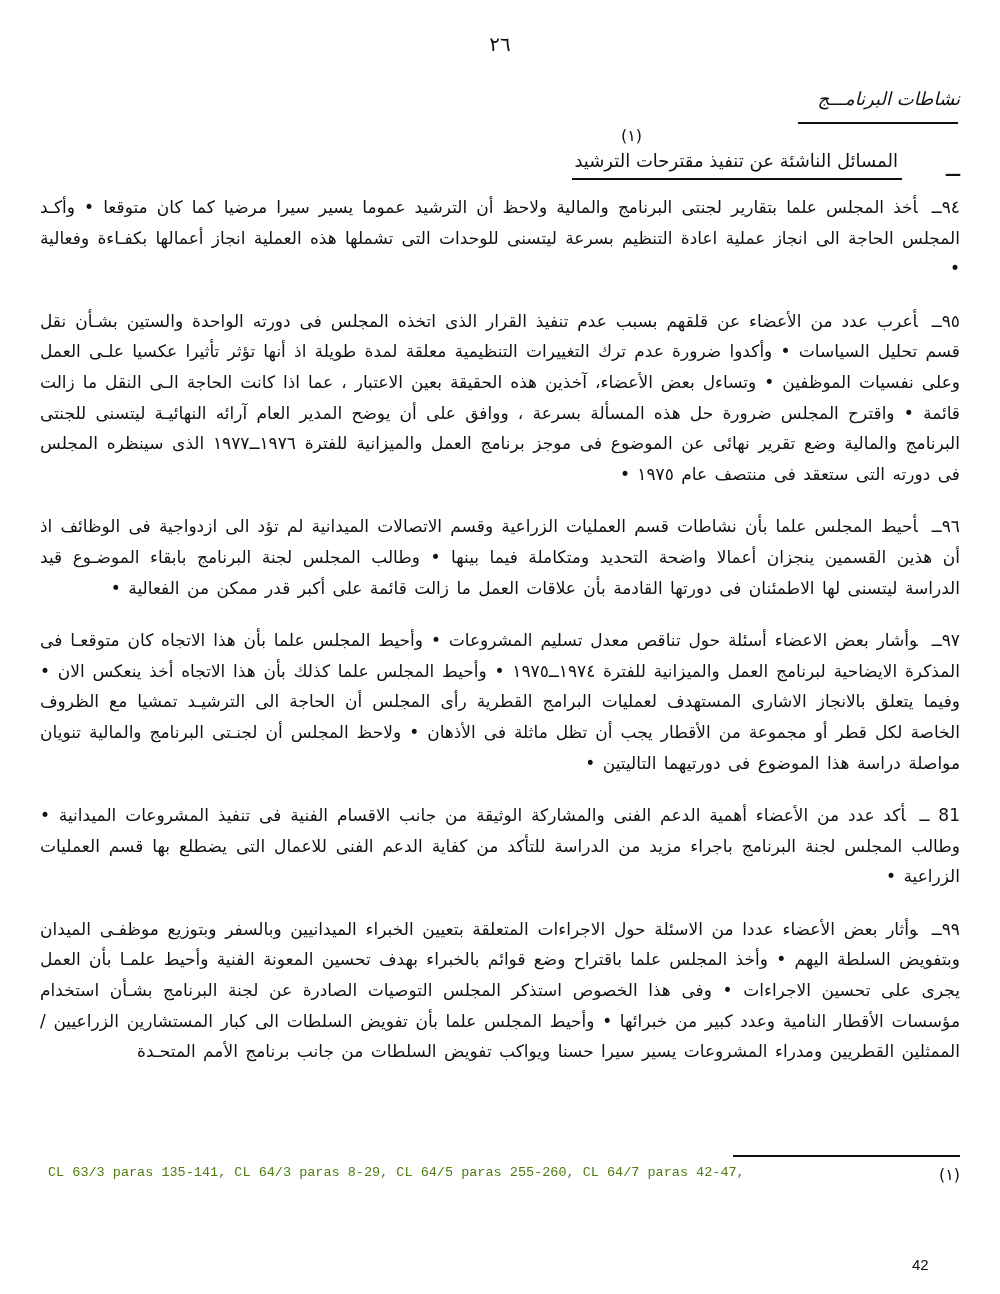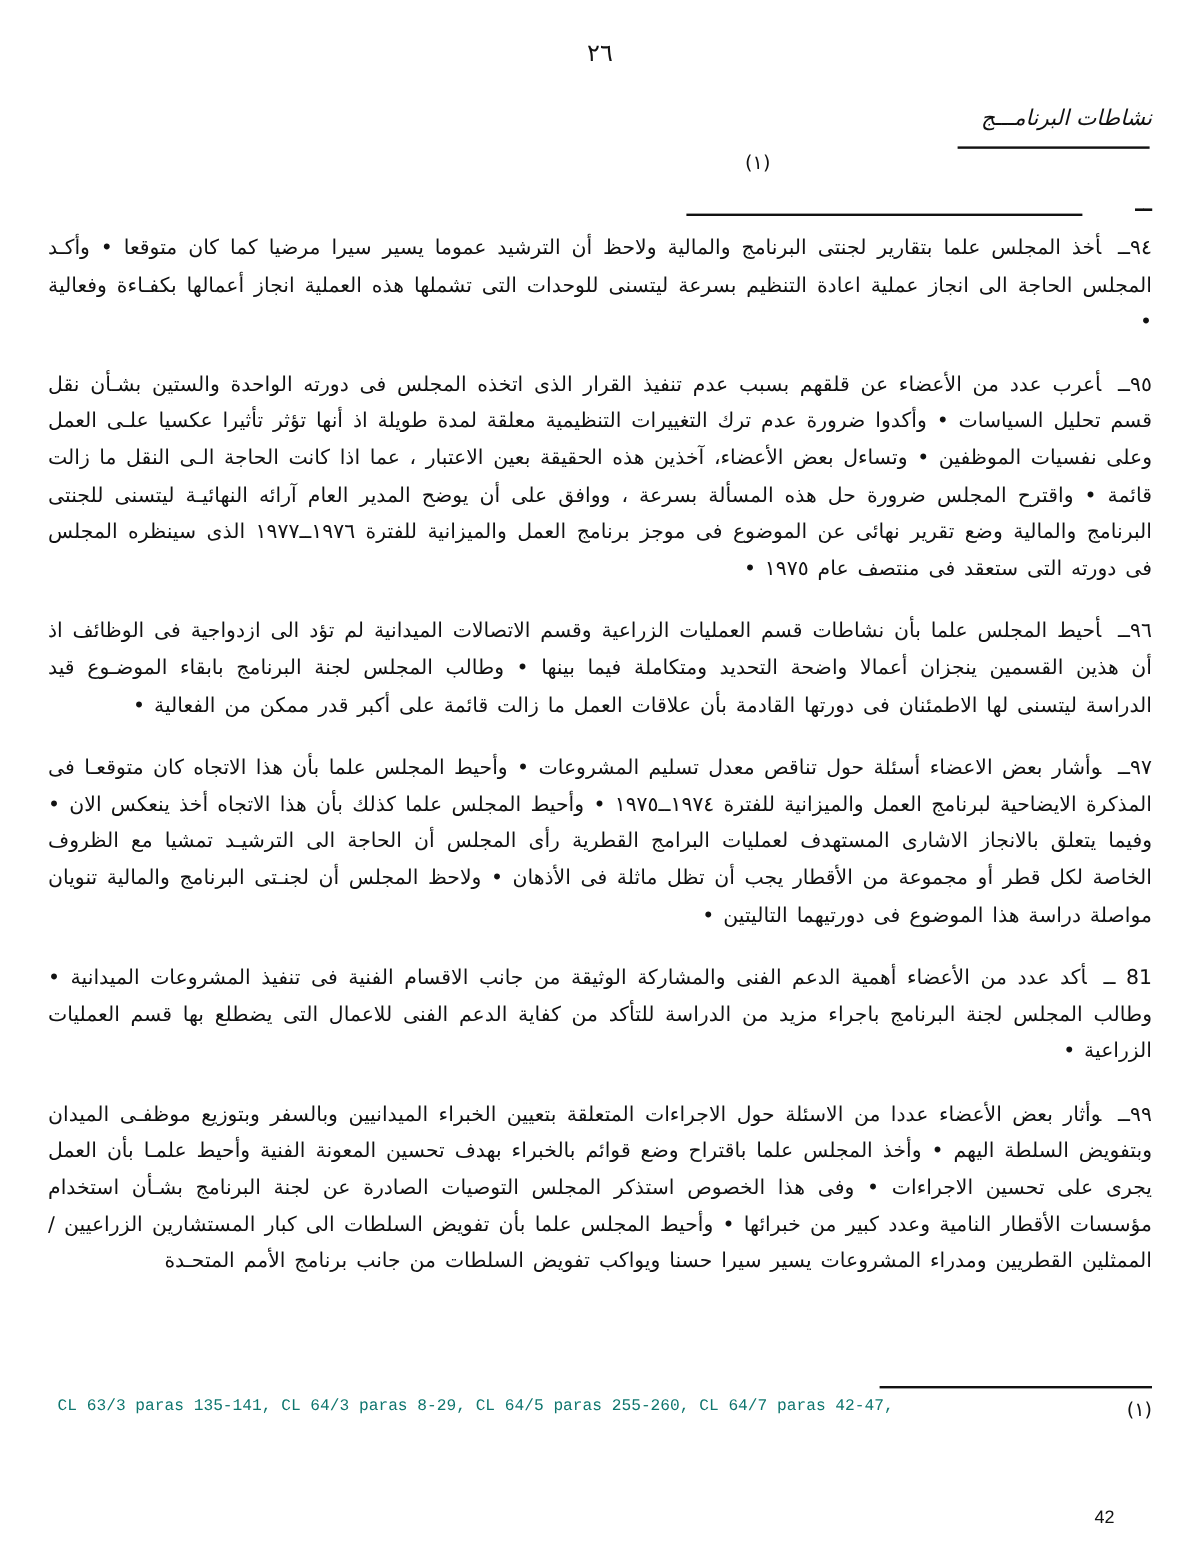--- a/index.html
+++ b/index.html
@@ -118,40 +118,41 @@
     }
     .footnote-text {
       position: absolute;
       left: 0;
       top: 0;
       width: 860px;
       font-family: "Liberation Mono", monospace;
       font-size: 13.5px;
       line-height: 16px;
       white-space: pre;
-      color: #0f766e;
+      color: #4d7c0f;
     }
     .page-number-bottom {
       position: absolute;
       top: 1256px;
       left: 912px;
       font-family: "Liberation Sans", sans-serif;
       font-size: 15px;
     }
   </style>
 </head>
 <body>
 
 <div class="page-number-top">٢٦</div>
 
 <div class="section-title">نشاطات البرنامـــج</div>
 <div class="section-title-rule"></div>
 
 <div class="sub-heading-wrap">
   <span class="sub-heading-dash">ــ</span>
+  <span class="sub-heading-text">المسائل الناشئة عن تنفيذ مقترحات الترشيد</span>
   <span class="sub-heading-footref">(١)</span>
 </div>
 <div class="sub-heading-rule"></div>
 
 <div class="body-text">
   <p class="para"><span class="para-num">٩٤ــ</span><span>أخذ المجلس علما بتقارير لجنتى البرنامج والمالية ولاحظ أن الترشيد عموما يسير سيرا مرضيا كما كان متوقعا • وأكـد المجلس الحاجة الى انجاز عملية اعادة التنظيم بسرعة ليتسنى للوحدات التى تشملها هذه العملية انجاز أعمالها بكفـاءة وفعالية •</span></p>
   <p class="para"><span class="para-num">٩٥ــ</span><span>أعرب عدد من الأعضاء عن قلقهم بسبب عدم تنفيذ القرار الذى اتخذه المجلس فى دورته الواحدة والستين بشـأن نقل قسم تحليل السياسات • وأكدوا ضرورة عدم ترك التغييرات التنظيمية معلقة لمدة طويلة اذ أنها تؤثر تأثيرا عكسيا علـى العمل وعلى نفسيات الموظفين • وتساءل بعض الأعضاء، آخذين هذه الحقيقة بعين الاعتبار ، عما اذا كانت الحاجة الـى النقل ما زالت قائمة • واقترح المجلس ضرورة حل هذه المسألة بسرعة ، ووافق على أن يوضح المدير العام آرائه النهائيـة ليتسنى للجنتى البرنامج والمالية وضع تقرير نهائى عن الموضوع فى موجز برنامج العمل والميزانية للفترة ١٩٧٦ــ١٩٧٧ الذى سينظره المجلس فى دورته التى ستعقد فى منتصف عام ١٩٧٥ •</span></p>
   <p class="para"><span class="para-num">٩٦ــ</span><span>أحيط المجلس علما بأن نشاطات قسم العمليات الزراعية وقسم الاتصالات الميدانية لم تؤد الى ازدواجية فى الوظائف اذ أن هذين القسمين ينجزان أعمالا واضحة التحديد ومتكاملة فيما بينها • وطالب المجلس لجنة البرنامج بابقاء الموضـوع قيد الدراسة ليتسنى لها الاطمئنان فى دورتها القادمة بأن علاقات العمل ما زالت قائمة على أكبر قدر ممكن من الفعالية •</span></p>
   <p class="para"><span class="para-num">٩٧ــ</span><span>وأشار بعض الاعضاء أسئلة حول تناقص معدل تسليم المشروعات • وأحيط المجلس علما بأن هذا الاتجاه كان متوقعـا فى المذكرة الايضاحية لبرنامج العمل والميزانية للفترة ١٩٧٤ــ١٩٧٥ • وأحيط المجلس علما كذلك بأن هذا الاتجاه أخذ ينعكس الان • وفيما يتعلق بالانجاز الاشارى المستهدف لعمليات البرامج القطرية رأى المجلس أن الحاجة الى الترشيـد تمشيا مع الظروف الخاصة لكل قطر أو مجموعة من الأقطار يجب أن تظل ماثلة فى الأذهان • ولاحظ المجلس أن لجنـتى البرنامج والمالية تنويان مواصلة دراسة هذا الموضوع فى دورتيهما التاليتين •</span></p>
   <p class="para"><span class="para-num">81 ــ</span><span>أكد عدد من الأعضاء أهمية الدعم الفنى والمشاركة الوثيقة من جانب الاقسام الفنية فى تنفيذ المشروعات الميدانية • وطالب المجلس لجنة البرنامج باجراء مزيد من الدراسة للتأكد من كفاية الدعم الفنى للاعمال التى يضطلع بها قسم العمليات الزراعية •</span></p>

